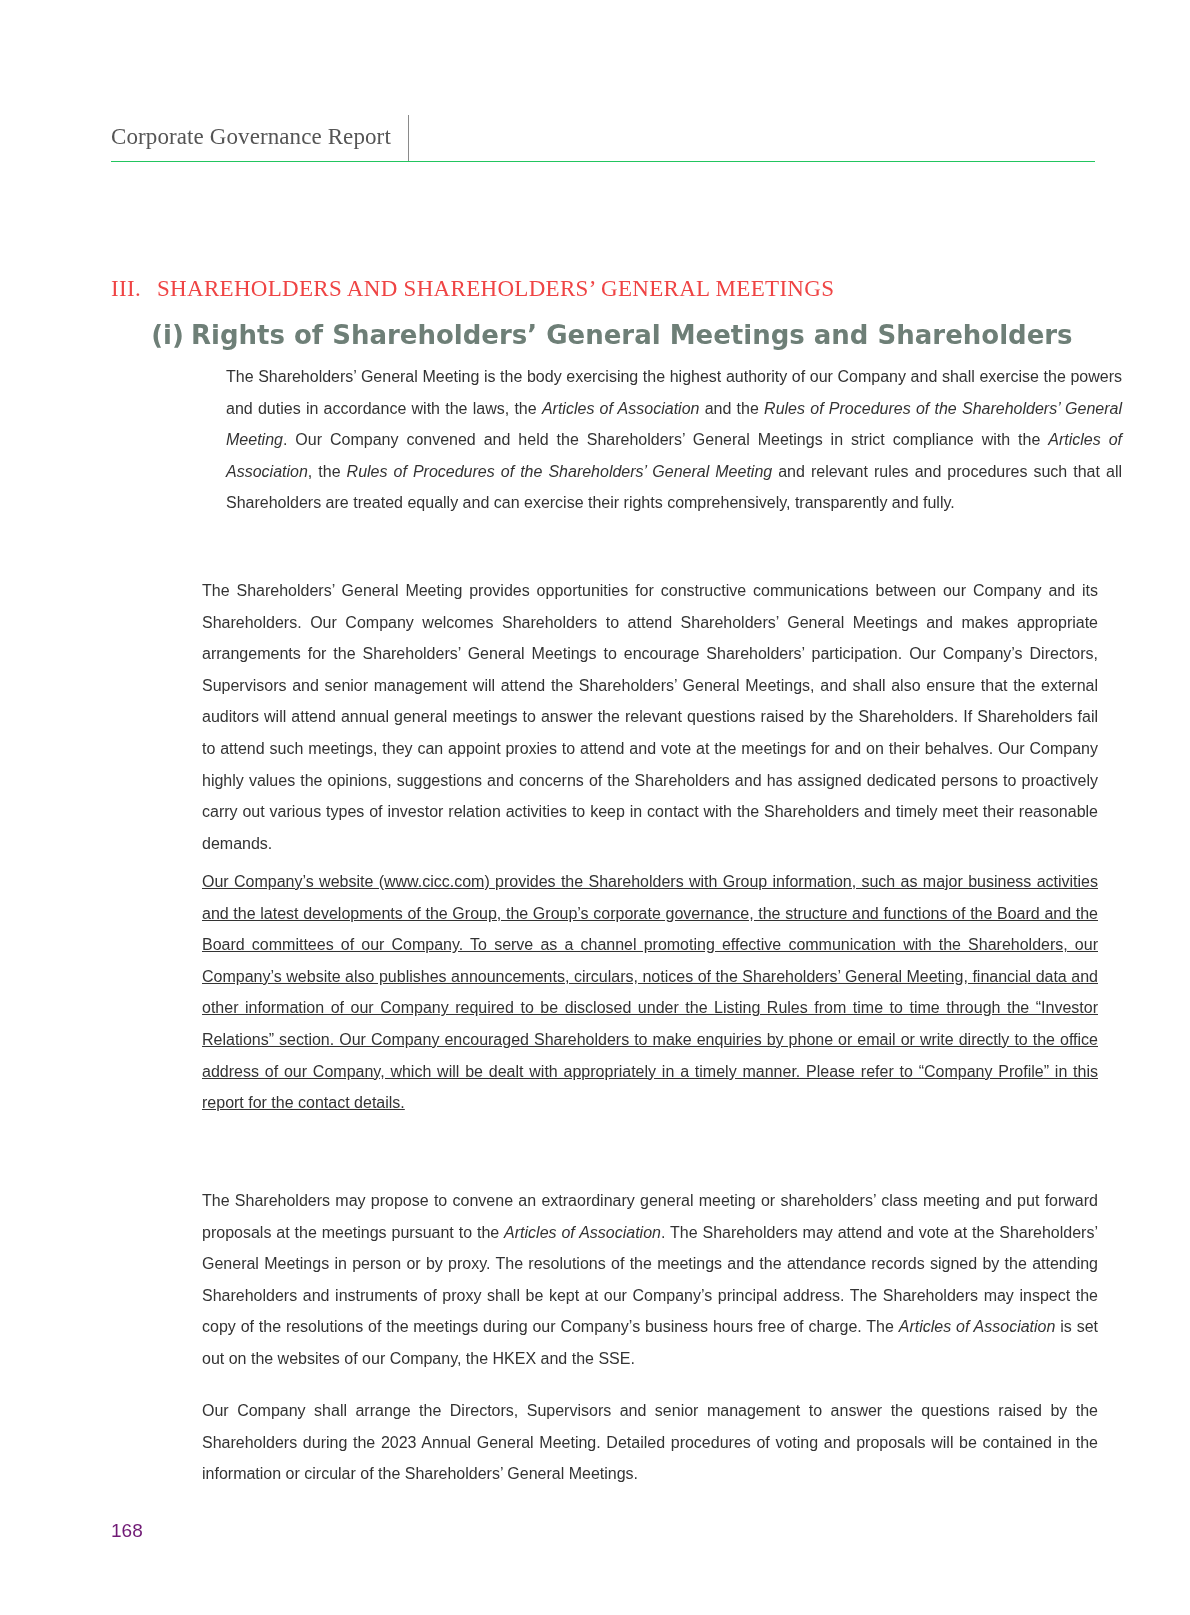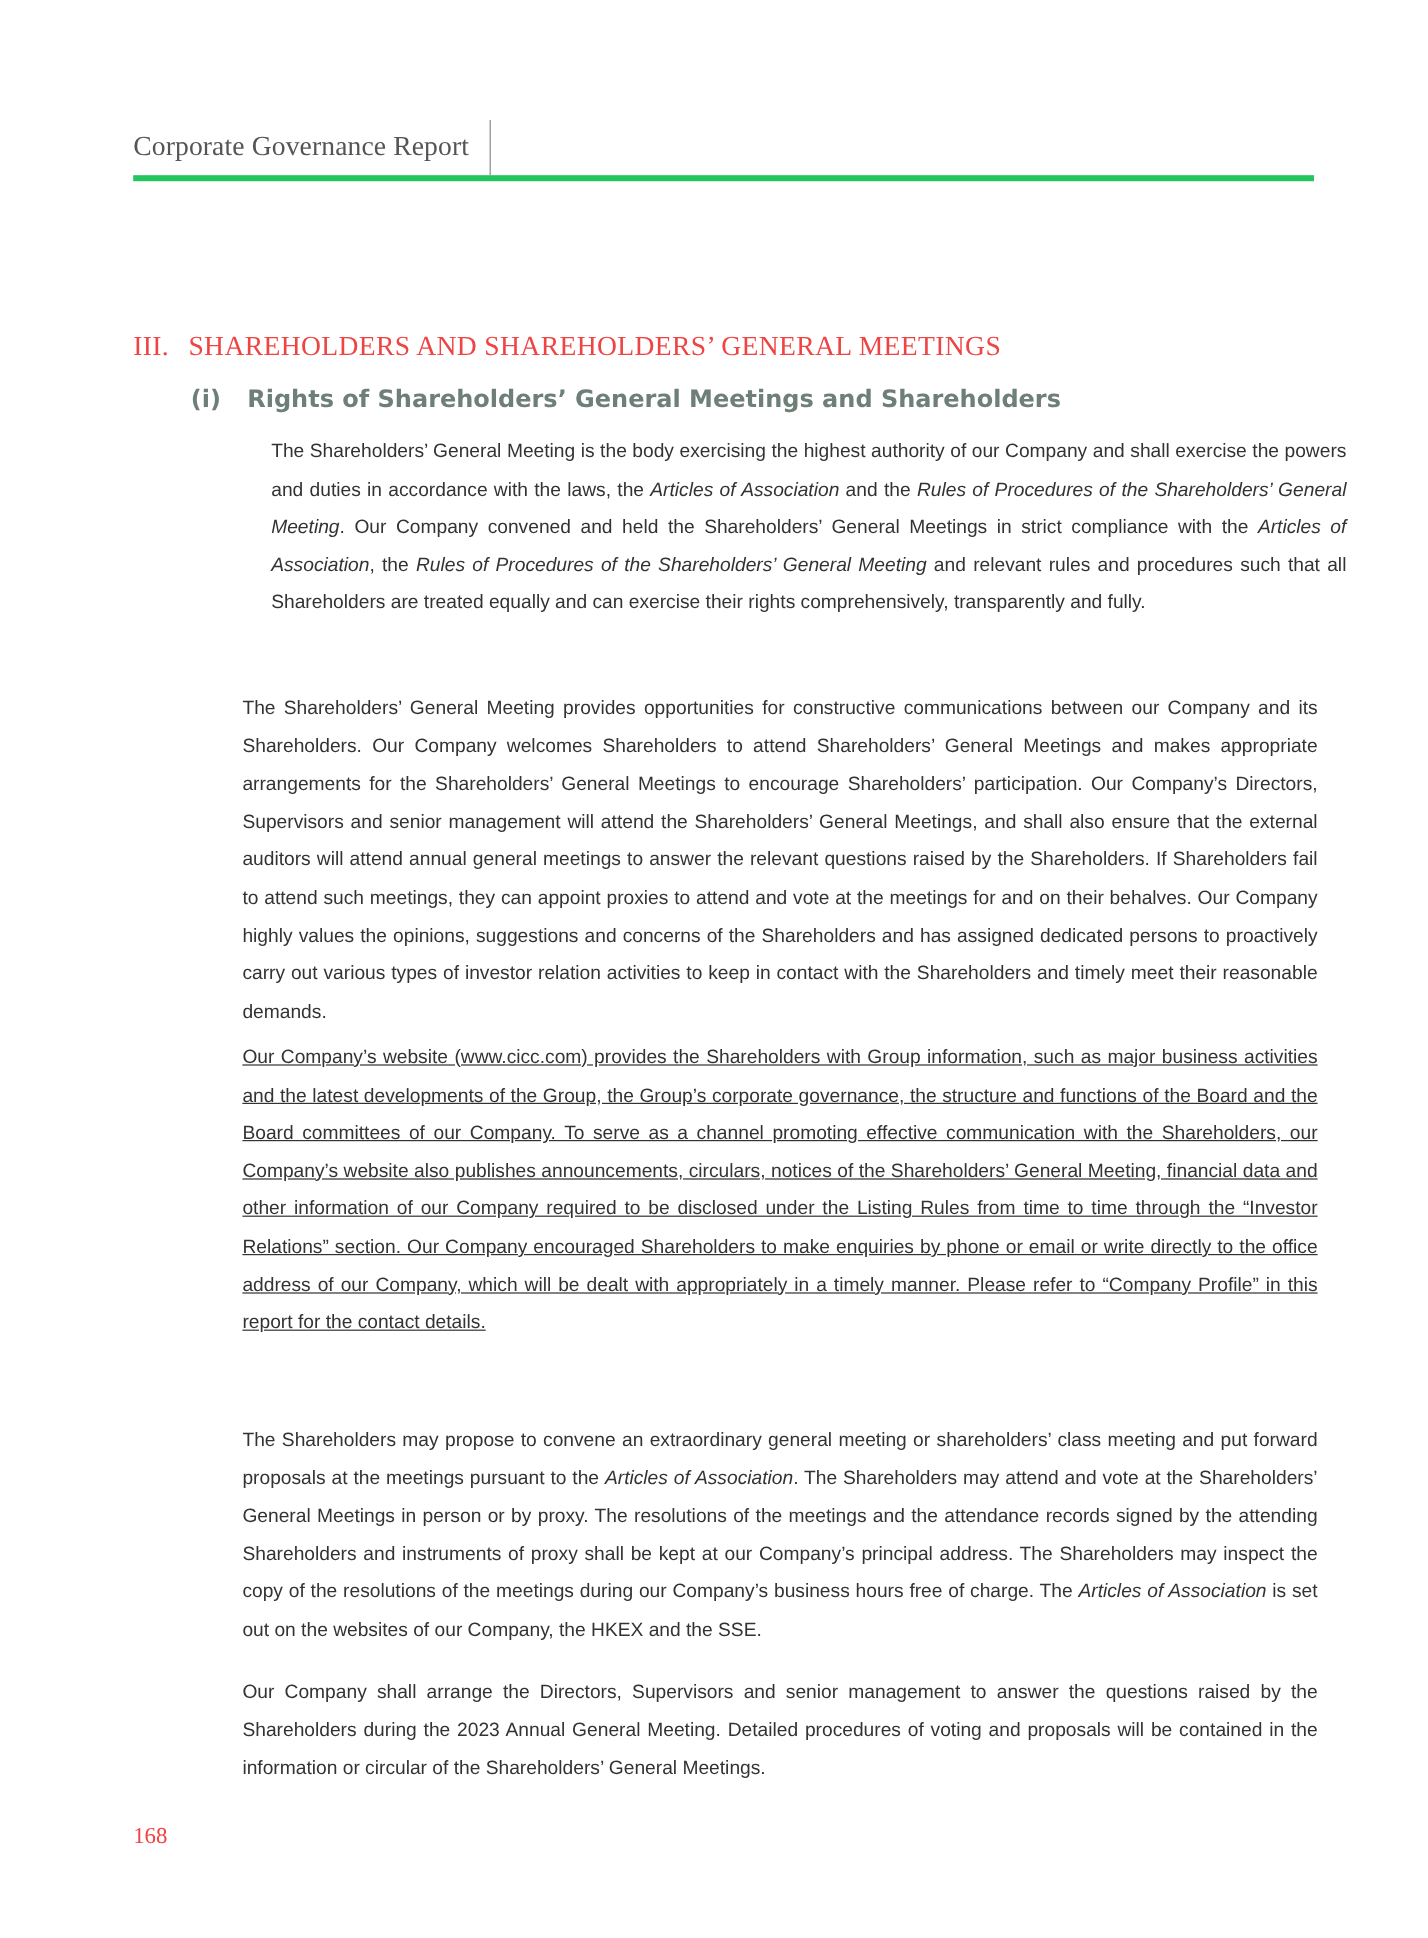--- a/index.html
+++ b/index.html
@@ -1,63 +1,63 @@
 <!DOCTYPE html>
 <html><head>
 <meta charset="utf-8">
 <style>
   html, body { margin: 0; padding: 0; background: #ffffff; }
   body { width: 1190px; height: 1615px; position: relative; overflow: hidden; }
   .page { position: absolute; left: 0; top: 0; width: 1190px; height: 1615px; }
 
   .running-header {
-    position: absolute; left: 111px; top: 98px; width: 984px; height: 48px;
-    border-bottom: 5px solid #22c55e;
+    position: absolute; left: 111px; top: 113px; width: 984px; height: 48px;
+    border-bottom: 1px solid #22c55e;
   }
   .running-header .title {
     position: absolute; left: 0; top: 11px;
     font-family: "Liberation Serif", "DejaVu Serif", serif;
     font-size: 23px; color: #555555; letter-spacing: 0.1px;
   }
   .running-header .divider {
     position: absolute; left: 297px; top: 2px; width: 1px; height: 46px; background: #8a8a8a;
   }
 
   .section-heading {
     position: absolute; left: 111px; top: 276px;
     font-family: "Liberation Serif", "DejaVu Serif", serif;
     font-size: 23px; color: #ef4444; letter-spacing: 0.3px; white-space: nowrap;
   }
   .section-heading .num { display: inline-block; width: 46px; }
 
   .sub-heading {
-    position: absolute; left: 159px; top: 320px;
+    position: absolute; left: 144px; top: 320px;
     font-family: "DejaVu Sans", "Liberation Sans", sans-serif;
-    font-size: 20px; font-weight: bold; color: #6e7f77; white-space: nowrap;
+    font-size: 26px; font-weight: bold; color: #6e7f77; white-space: nowrap; text-align: center;
   }
   .sub-heading .num { display: inline-block; width: 47px; }
 
   .body-text {
     position: absolute; left: 202px; width: 896px;
     font-family: "Liberation Sans", "DejaVu Sans", sans-serif;
     font-size: 16px; line-height: 31.6px; color: #333333;
     text-align: justify; margin: 0;
   }
   .body-text em { font-style: italic; }
 
   .p1 { top: 361px; margin-left: 24px; }
   .p2 { top: 575px; }
   .p3 { top: 866px; text-decoration: underline; }
   .p4 { top: 1146px; margin-top: 39px; }
   .p5 { top: 1395px; }
 
   .page-number {
     position: absolute; left: 111px; top: 1520px;
-    font-family: Liberation Serif, serif;
-    font-size: 19px; color: #ef4444;
+    font-family: Liberation Sans, sans-serif;
+    font-size: 19px; color: #701a75;
   }
 </style>
 </head>
 <body>
 
 <div class="page">
 
   <div class="running-header">
     <span class="title">Corporate Governance Report</span>
     <span class="divider"></span>

